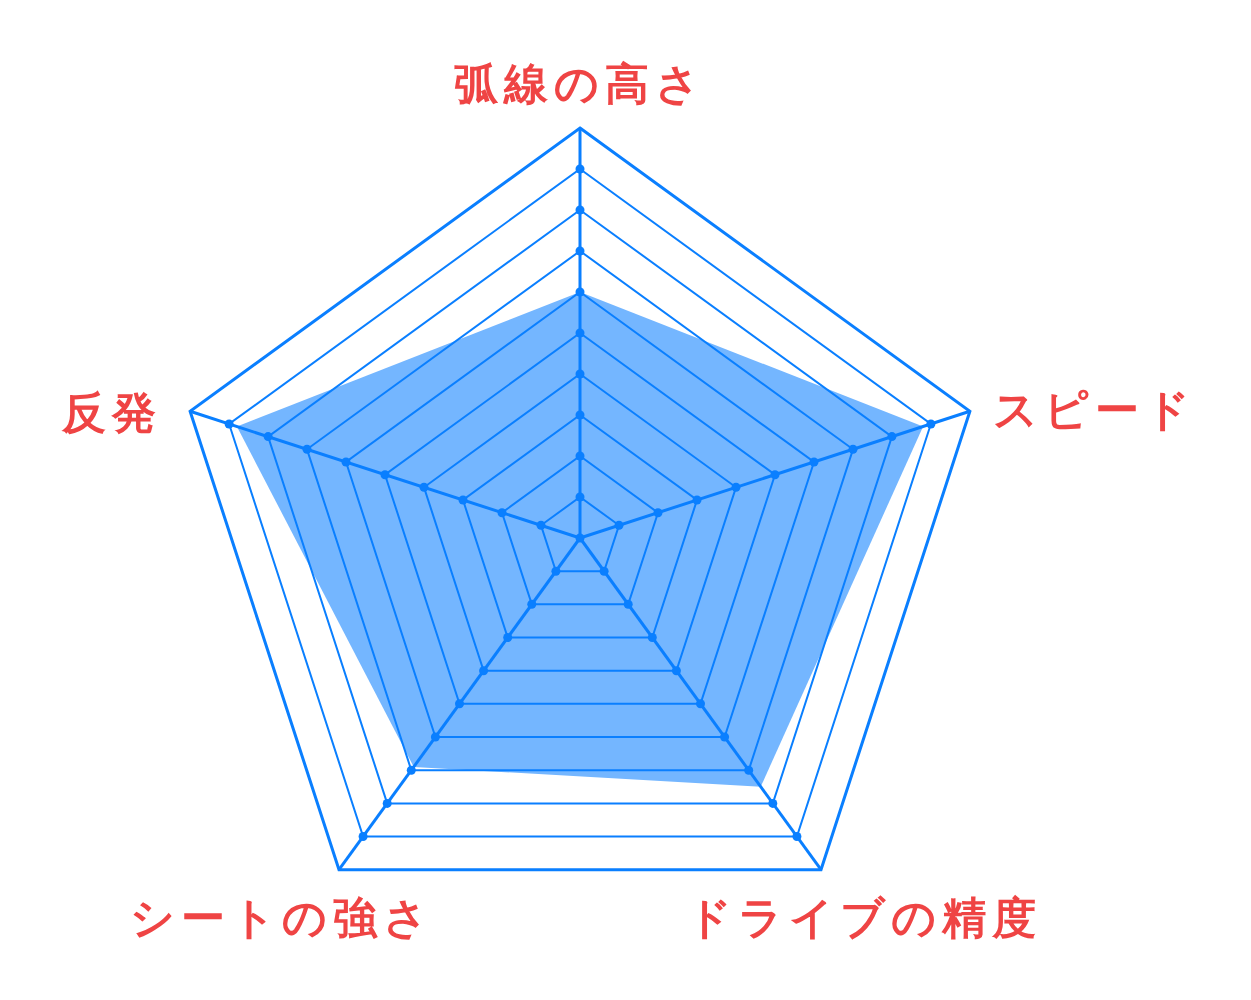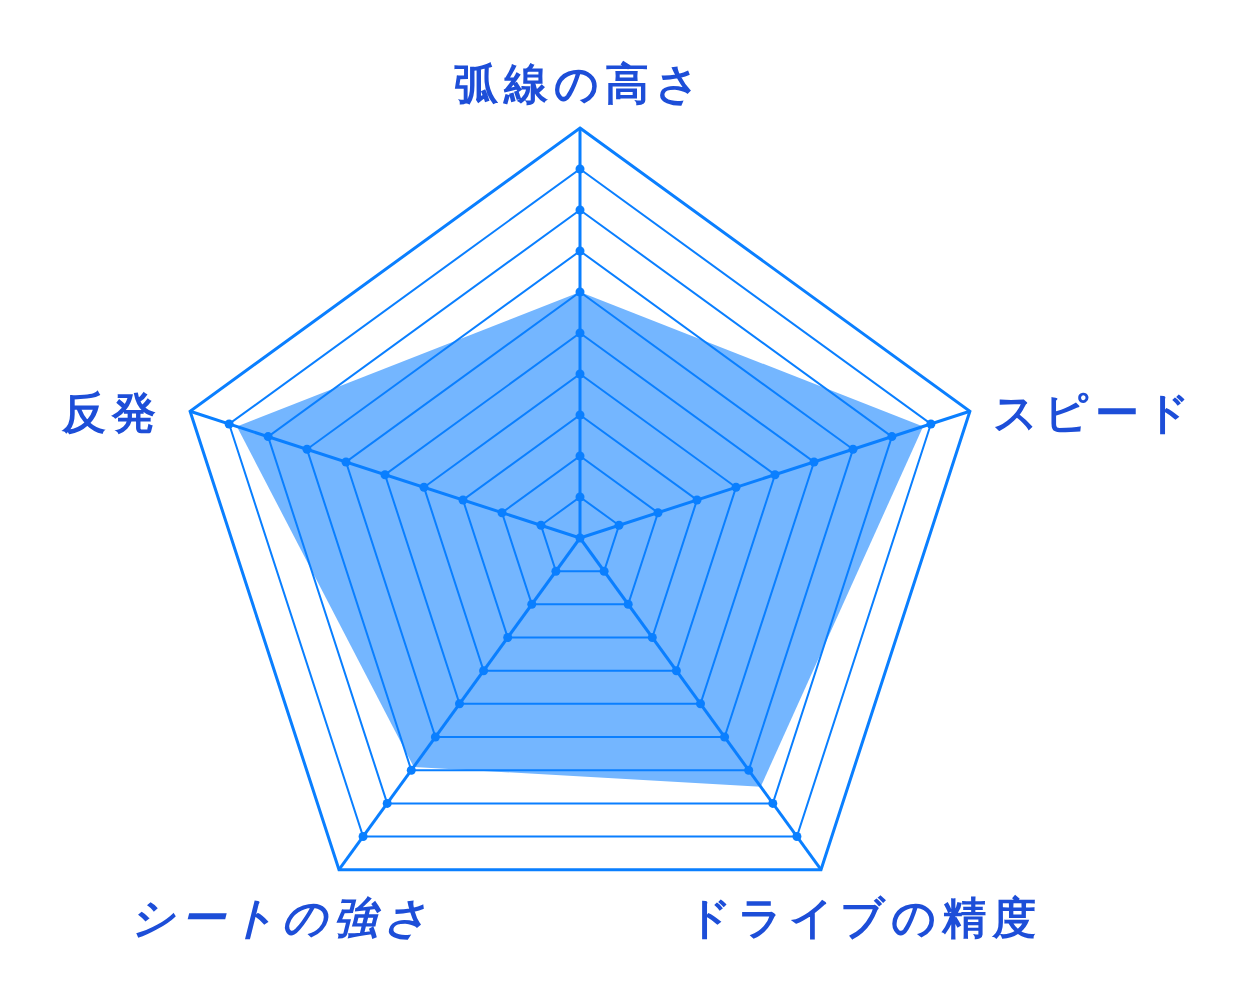--- a/index.html
+++ b/index.html
@@ -3,29 +3,29 @@
   <meta charset="utf-8">
   <style>
     html, body { margin: 0; padding: 0; background: #ffffff; }
     body { width: 1251px; height: 1000px; position: relative; overflow: hidden; }
     #chart { position: absolute; left: 0; top: 0; width: 1251px; height: 1000px; }
     .axis-label {
       position: absolute;
       font-family: "DejaVu Sans", sans-serif;
       font-weight: bold;
       font-size: 44px;
-      color: #1d4ed8;
+      color: #ef4444;
       letter-spacing: 6px;
       white-space: nowrap;
       line-height: 1;
     }
     #label-0 { left: 580px; top: 62px; transform: translateX(-50%); }
-    #label-1 { left: 993px; top: 391px; }
+    #label-1 { left: 993px; top: 391px; font-family: Liberation Mono, monospace; }
     #label-2 { left: 687px; top: 896px; }
-    #label-3 { left: 130px; top: 896px; font-style: italic; }
+    #label-3 { left: 130px; top: 896px; }
     #label-4 { left: 62px; top: 391px; }
   </style>
 </head>
 <body>
 
 <svg id="chart" xmlns="http://www.w3.org/2000/svg" viewBox="0 0 1251 1000">
   <g id="fill-layer">
       <polygon points="580.0,292.0 923.1,426.5 760.7,786.8 413.7,766.9 236.9,426.5" fill="#74B6FF"></polygon>
     </g>
   <g id="grid-layer">

